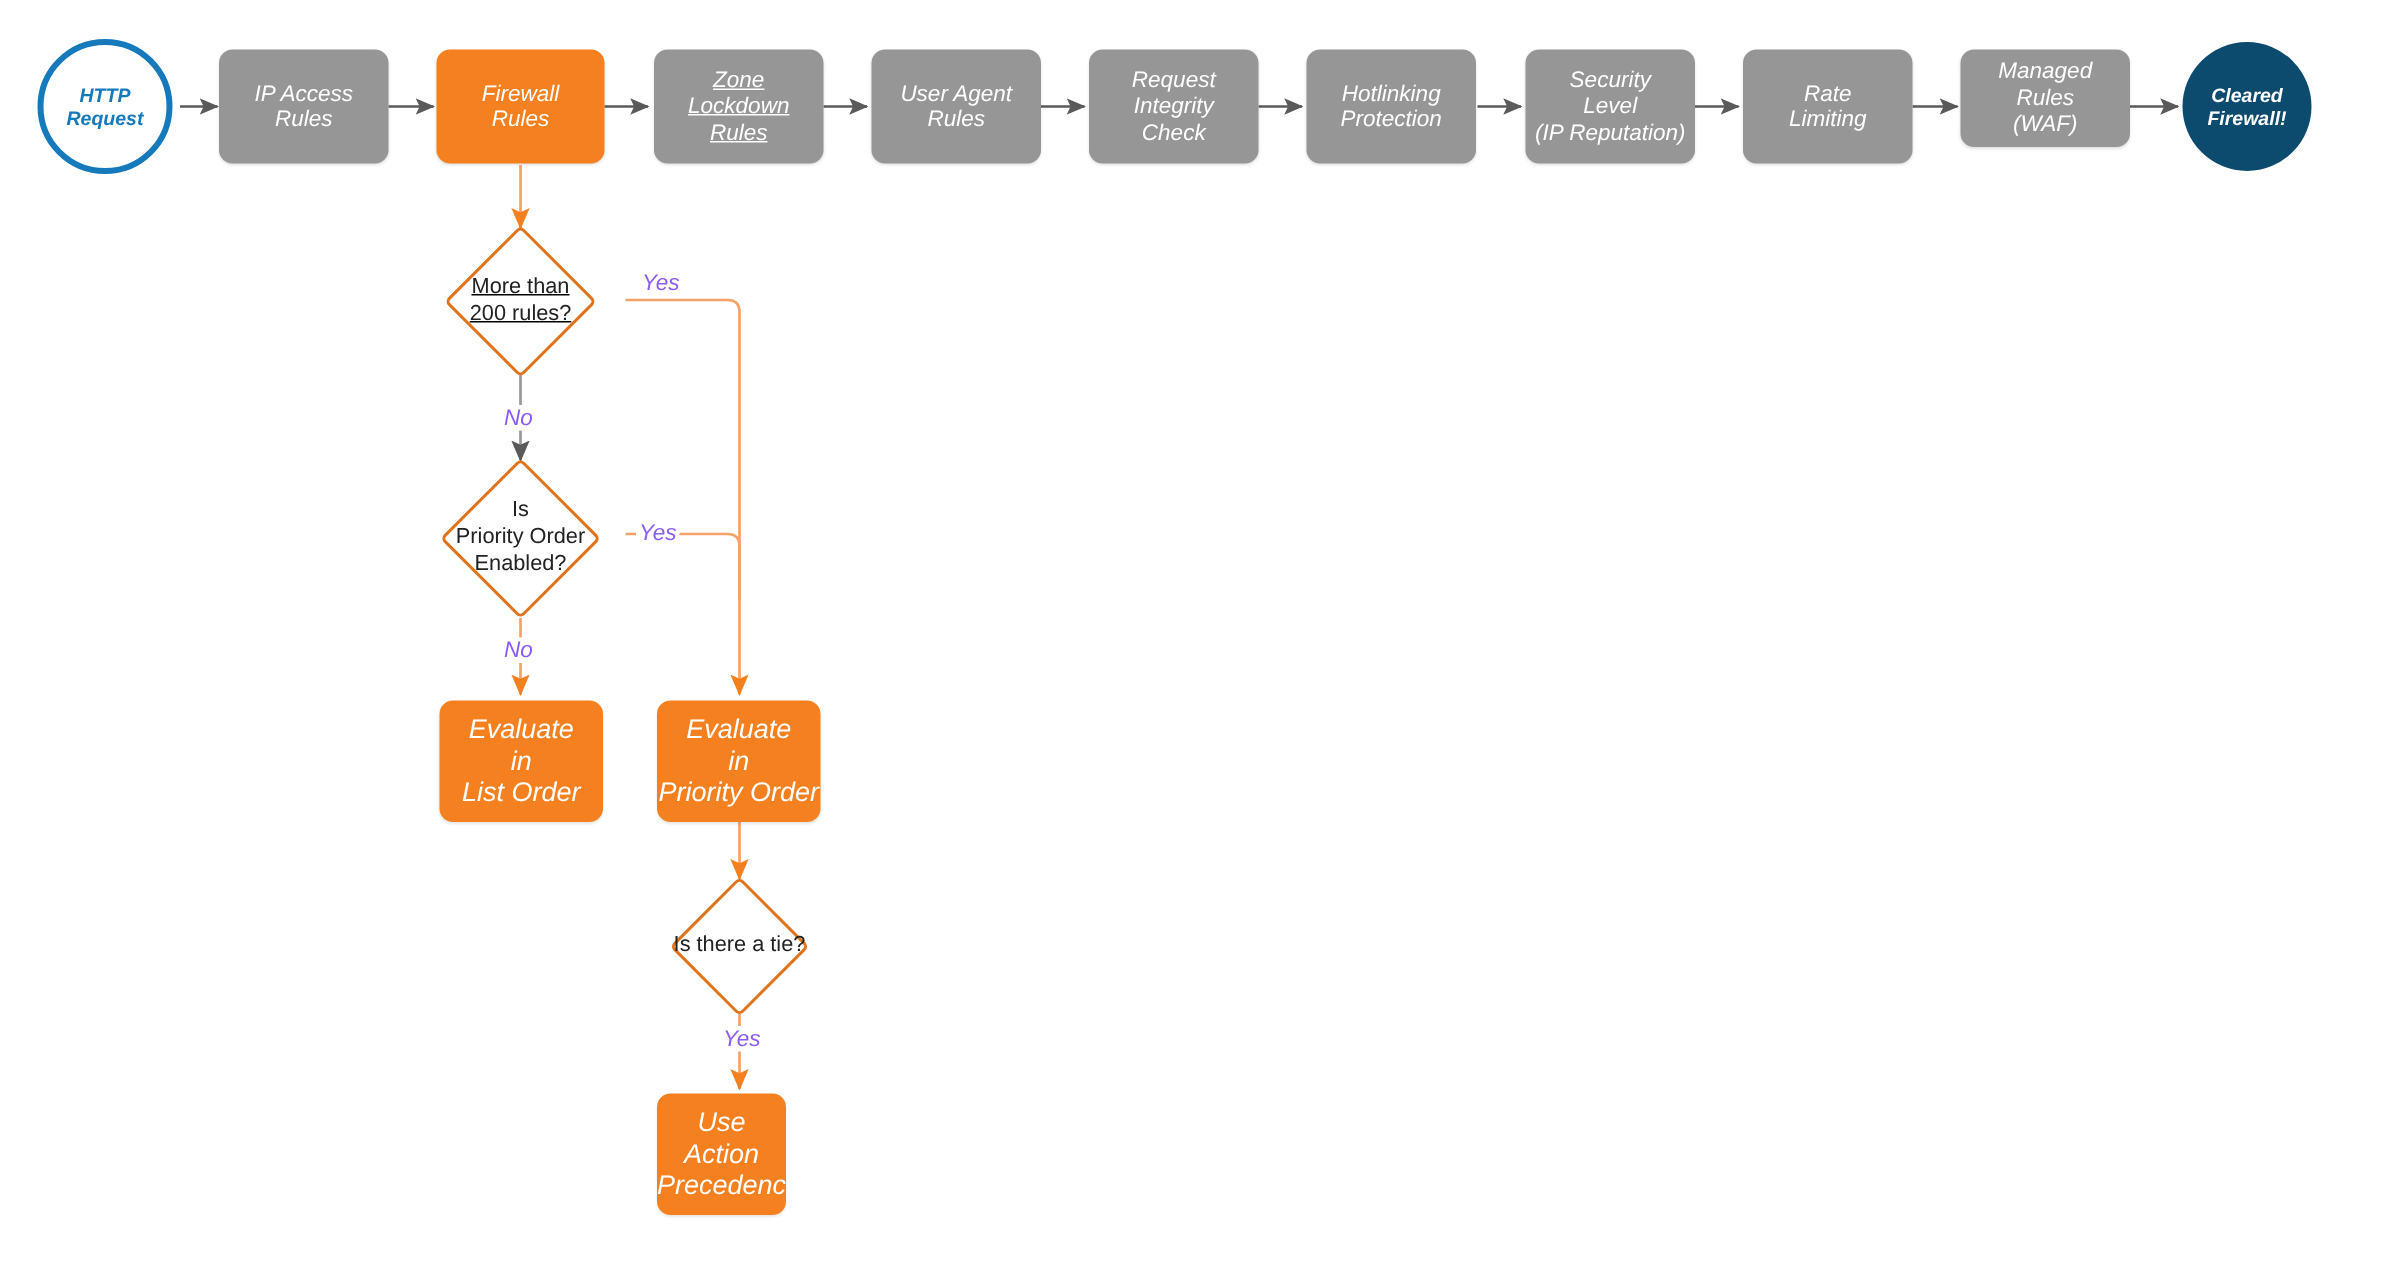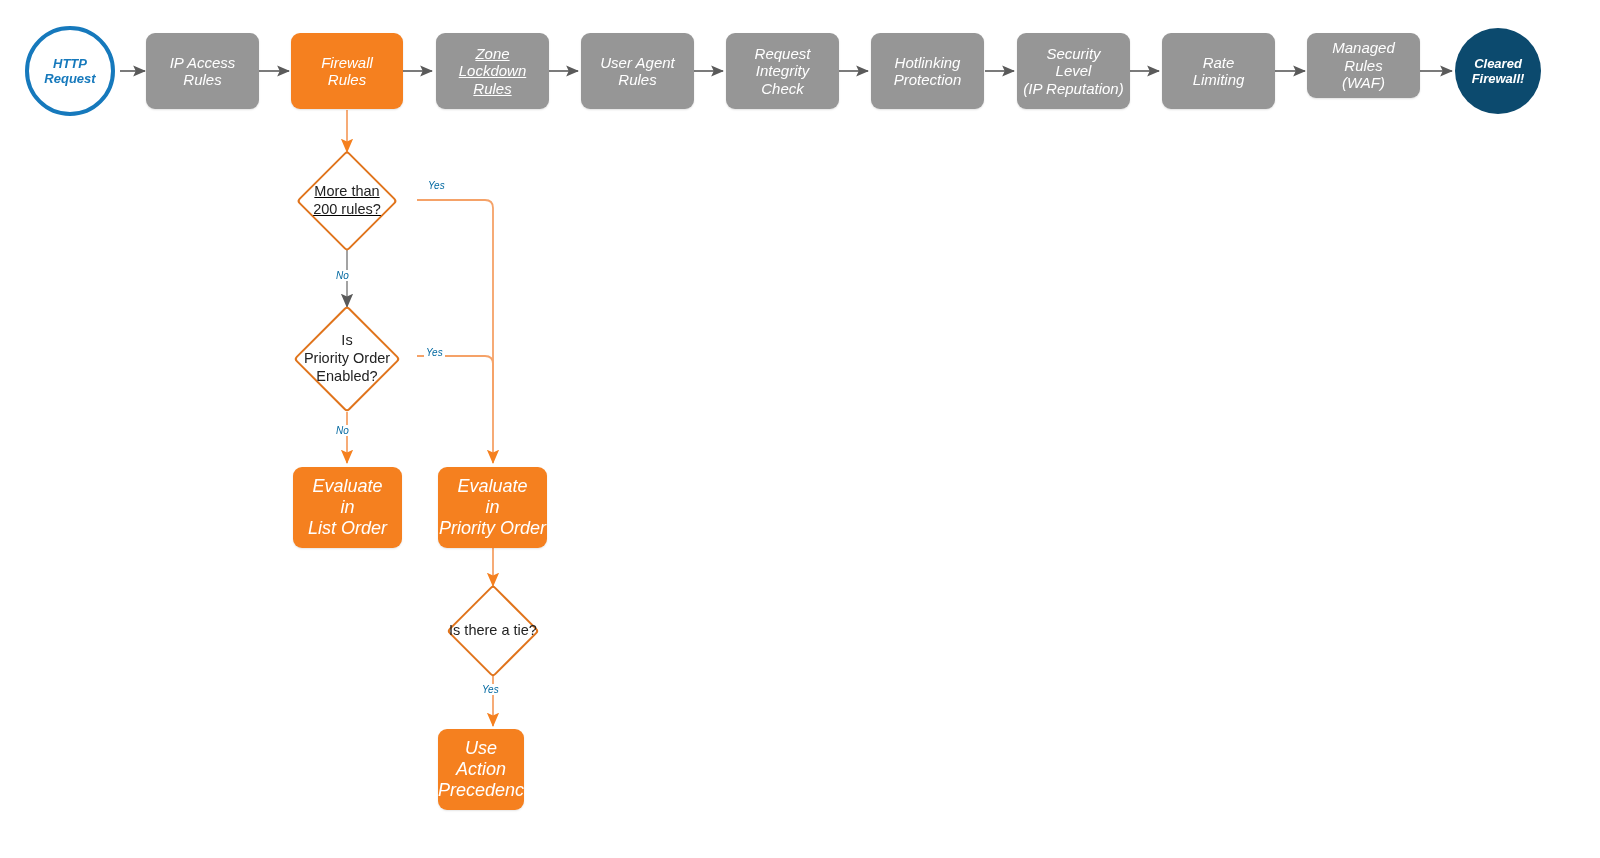--- a/index.html
+++ b/index.html
@@ -105,22 +105,22 @@
     z-index: 2;
     color: #222222;
     font-size: 14.5px;
     font-style: normal;
     line-height: 1.22;
   }
 
   
   .edge-label {
     position: absolute;
-    color: #0369a1;
-    font-size: 10px;
+    color: #8b5cf6;
+    font-size: 15px;
     font-style: italic;
     white-space: nowrap;
     background: #ffffff;
     padding: 0 2px;
   }
 </style>
 </head>
 <body>
 
 <div id="canvas">

